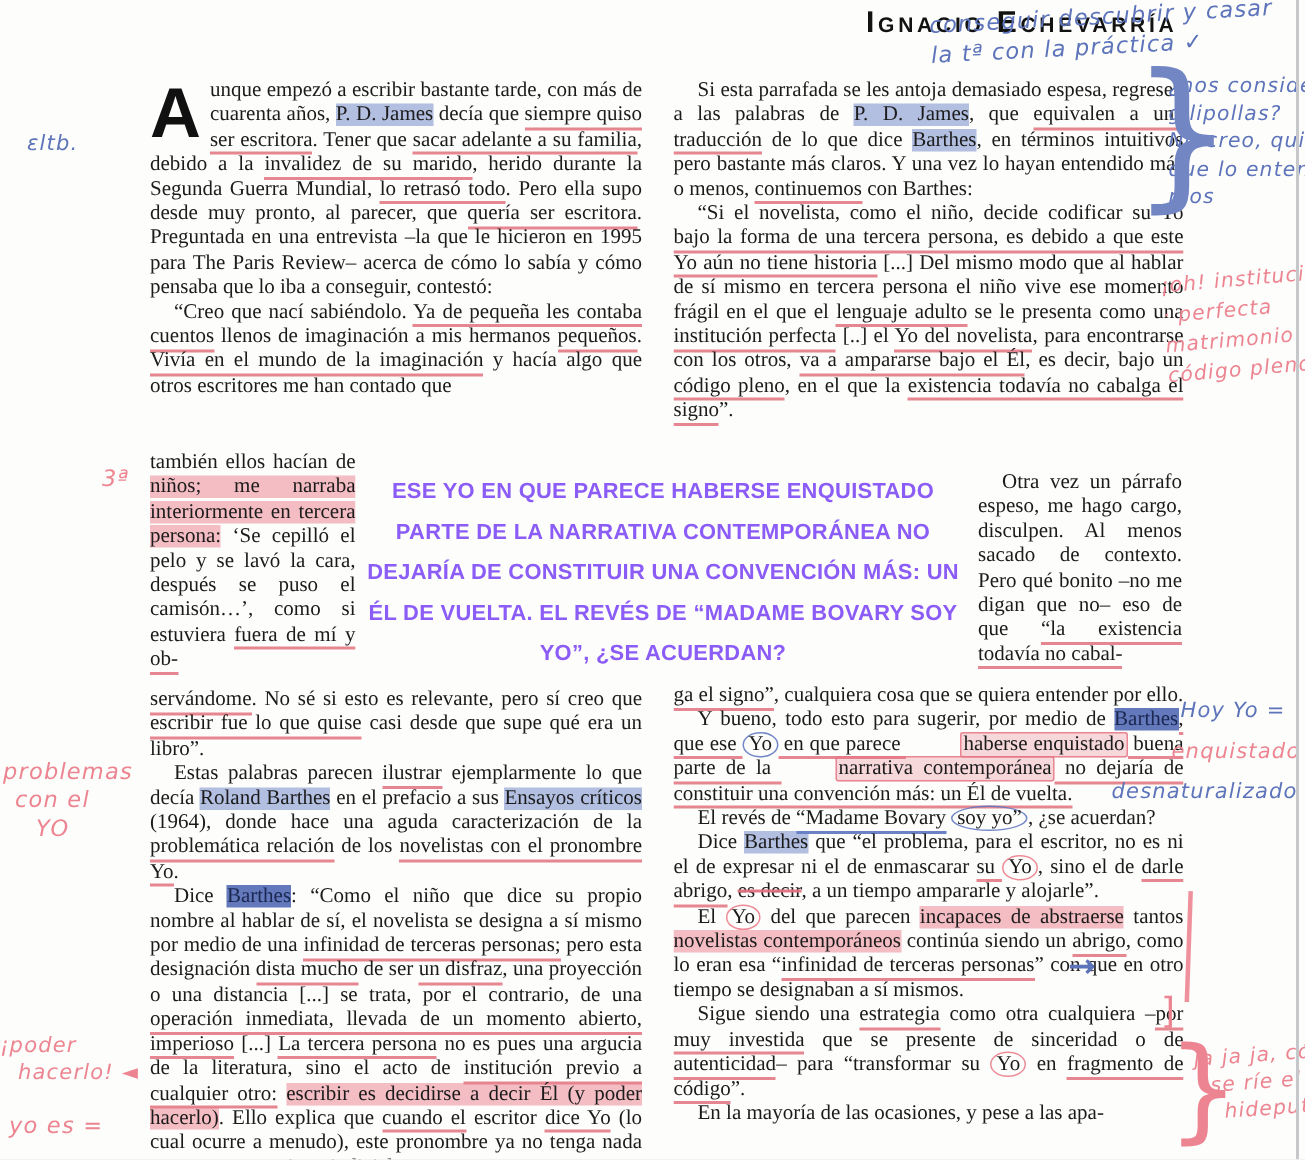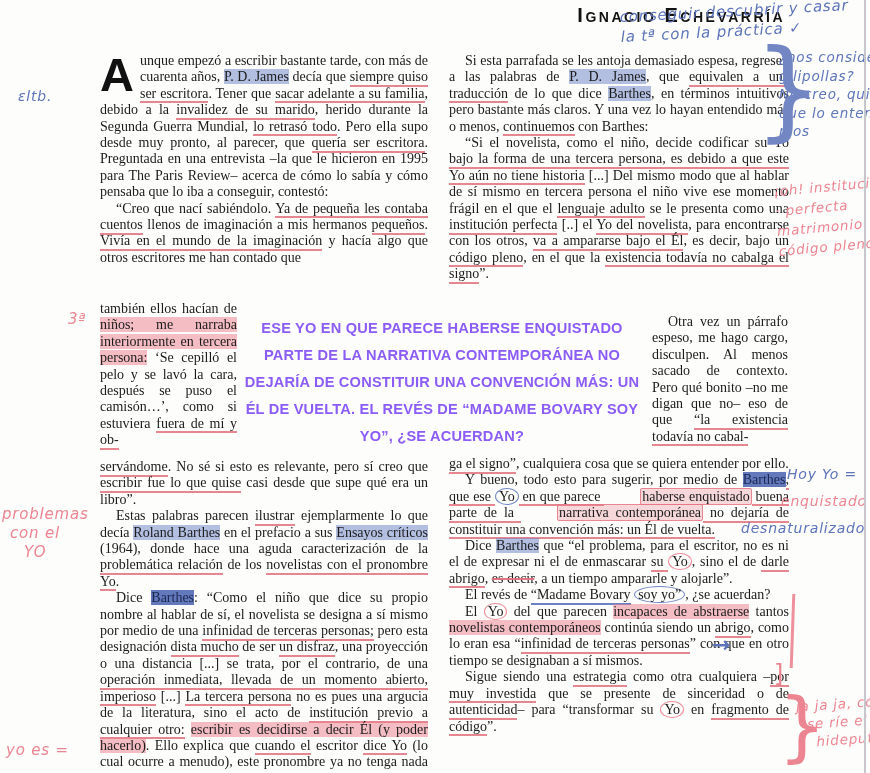--- a/index.html
+++ b/index.html
@@ -96,36 +96,41 @@
   <div id="r-top" class="col">
       <p class="ind"><span>Si esta parrafada se les antoja demasiado espesa, regresen a las palabras de </span><span class="s-hb">P. D. James</span><span>, que </span><span class="s-ur">equivalen a una traducción</span><span> de lo que dice </span><span class="s-hb">Barthes</span><span>, en términos intuitivos pero bastante más claros. Y una vez lo hayan entendido más o menos, </span><span class="s-ur">continuemos</span><span> con Barthes:</span></p>
       <p class="ind"><span>“Si el novelista, como el niño, decide codificar su Yo </span><span class="s-ur">bajo la forma de una tercera persona, es debido a que este Yo aún no tiene historia</span><span> [...] Del mismo modo que al hablar de sí mismo en tercera persona el niño vive ese momento frágil en el que el </span><span class="s-ur">lenguaje adulto</span><span> se le presenta como una </span><span class="s-ur">institución perfecta</span><span> [..] el </span><span class="s-ur">Yo del novelista</span><span>, para encontrarse con los otros, </span><span class="s-ur">va a ampararse bajo el Él</span><span>, es decir, bajo un </span><span class="s-ur">código pleno</span><span>, en el que la </span><span class="s-ur">existencia todavía no cabalga el signo</span><span>”.</span></p>
     </div>
   <div id="r-narrow" class="col">
       <p class="ind"><span>Otra vez un párrafo espeso, me hago cargo, disculpen. Al menos sacado de contexto. Pero qué bonito –no me digan que no– eso de que </span><span class="s-ur">“la existencia todavía no cabal-</span></p>
     </div>
   <div id="r-bottom" class="col">
       <p><span class="s-ur">ga el signo”</span><span>, cualquiera cosa que se quiera entender por ello.</span></p>
       <p class="ind"><span>Y bueno, todo esto para sugerir, por medio de </span><span class="s-hbd">Barthes</span><span class="s-ur">, que ese </span><span class="s-cb">Yo</span><span class="s-ur"> en que parece </span><span class="s-bp">haberse enquistado</span><span class="s-ur"> buena parte de la </span><span class="s-bp">narrativa contemporánea</span><span class="s-ur"> no dejaría de constituir una convención más: un Él de vuelta.</span></p>
+      <p class="ind"><span>El revés de </span><span class="s-ub">“Madame Bovary</span><span> </span><span class="s-cb">soy yo”</span><span>, ¿se acuerdan?</span></p>
       <p class="ind"><span>Dice </span><span class="s-hb">Barthes</span><span> que “el problema, para el escritor, no es ni el de expresar ni el de enmascarar </span><span class="s-ur">su </span><span class="s-cr">Yo</span><span>, sino el de </span><span class="s-ur">darle abrigo</span><span>, </span><span class="s-sr">es decir</span><span>, a un tiempo ampararle y alojarle”.</span></p>
-      <p class="ind"><span>El revés de </span><span class="s-ub">“Madame Bovary</span><span> </span><span class="s-cb">soy yo”</span><span>, ¿se acuerdan?</span></p>
       <p class="ind"><span>El </span><span class="s-cr">Yo</span><span> del que parecen </span><span class="s-hp">incapaces de abstraerse</span><span> tantos </span><span class="s-hp">novelistas contemporáneos</span><span> continúa siendo un </span><span class="s-ur">abrigo</span><span>, como lo eran esa “</span><span class="s-ur">infinidad de terceras personas</span><span>” con que en otro tiempo se designaban a sí mismos.</span></p>
       <p class="ind"><span>Sigue siendo una </span><span class="s-ur">estrategia</span><span> como otra cualquiera –</span><span class="s-ur">por muy investida</span><span> que se presente de sinceridad o de </span><span class="s-ur">autenticidad</span><span>– para “transformar su </span><span class="s-cr">Yo</span><span> en </span><span class="s-ur">fragmento de código</span><span>”.</span></p>
+      <p class="ind"><span>En la mayoría de las ocasiones, y pese a las apa-</span></p>
     </div>
 
   <div id="note-top-right" class="hand hand-blue">
       <div>conseguir descubrir y casar</div>
       <div>la tª con la práctica ✓</div>
     </div>
   <div id="note-eltb" class="hand hand-blue">εltb.</div>
   <div id="note-3a" class="hand hand-red">3ª</div>
   <div id="note-problemas" class="hand hand-red">
       <div>problemas</div>
       <div>con el</div>
       <div>YO</div>
+    </div>
+  <div id="note-poder" class="hand hand-red">
+      <div>¡poder</div>
+      <div>hacerlo! ◄</div>
     </div>
   <div id="note-yo-es" class="hand hand-red">yo es =</div>
   <div id="note-gilipollas" class="hand hand-blue">
       <div>¿nos considera</div>
       <div>gilipollas?</div>
       <div>No creo, quiere</div>
       <div>que lo entenda-</div>
       <div>mos</div>
     </div>
   <div id="note-oh" class="hand hand-red">

